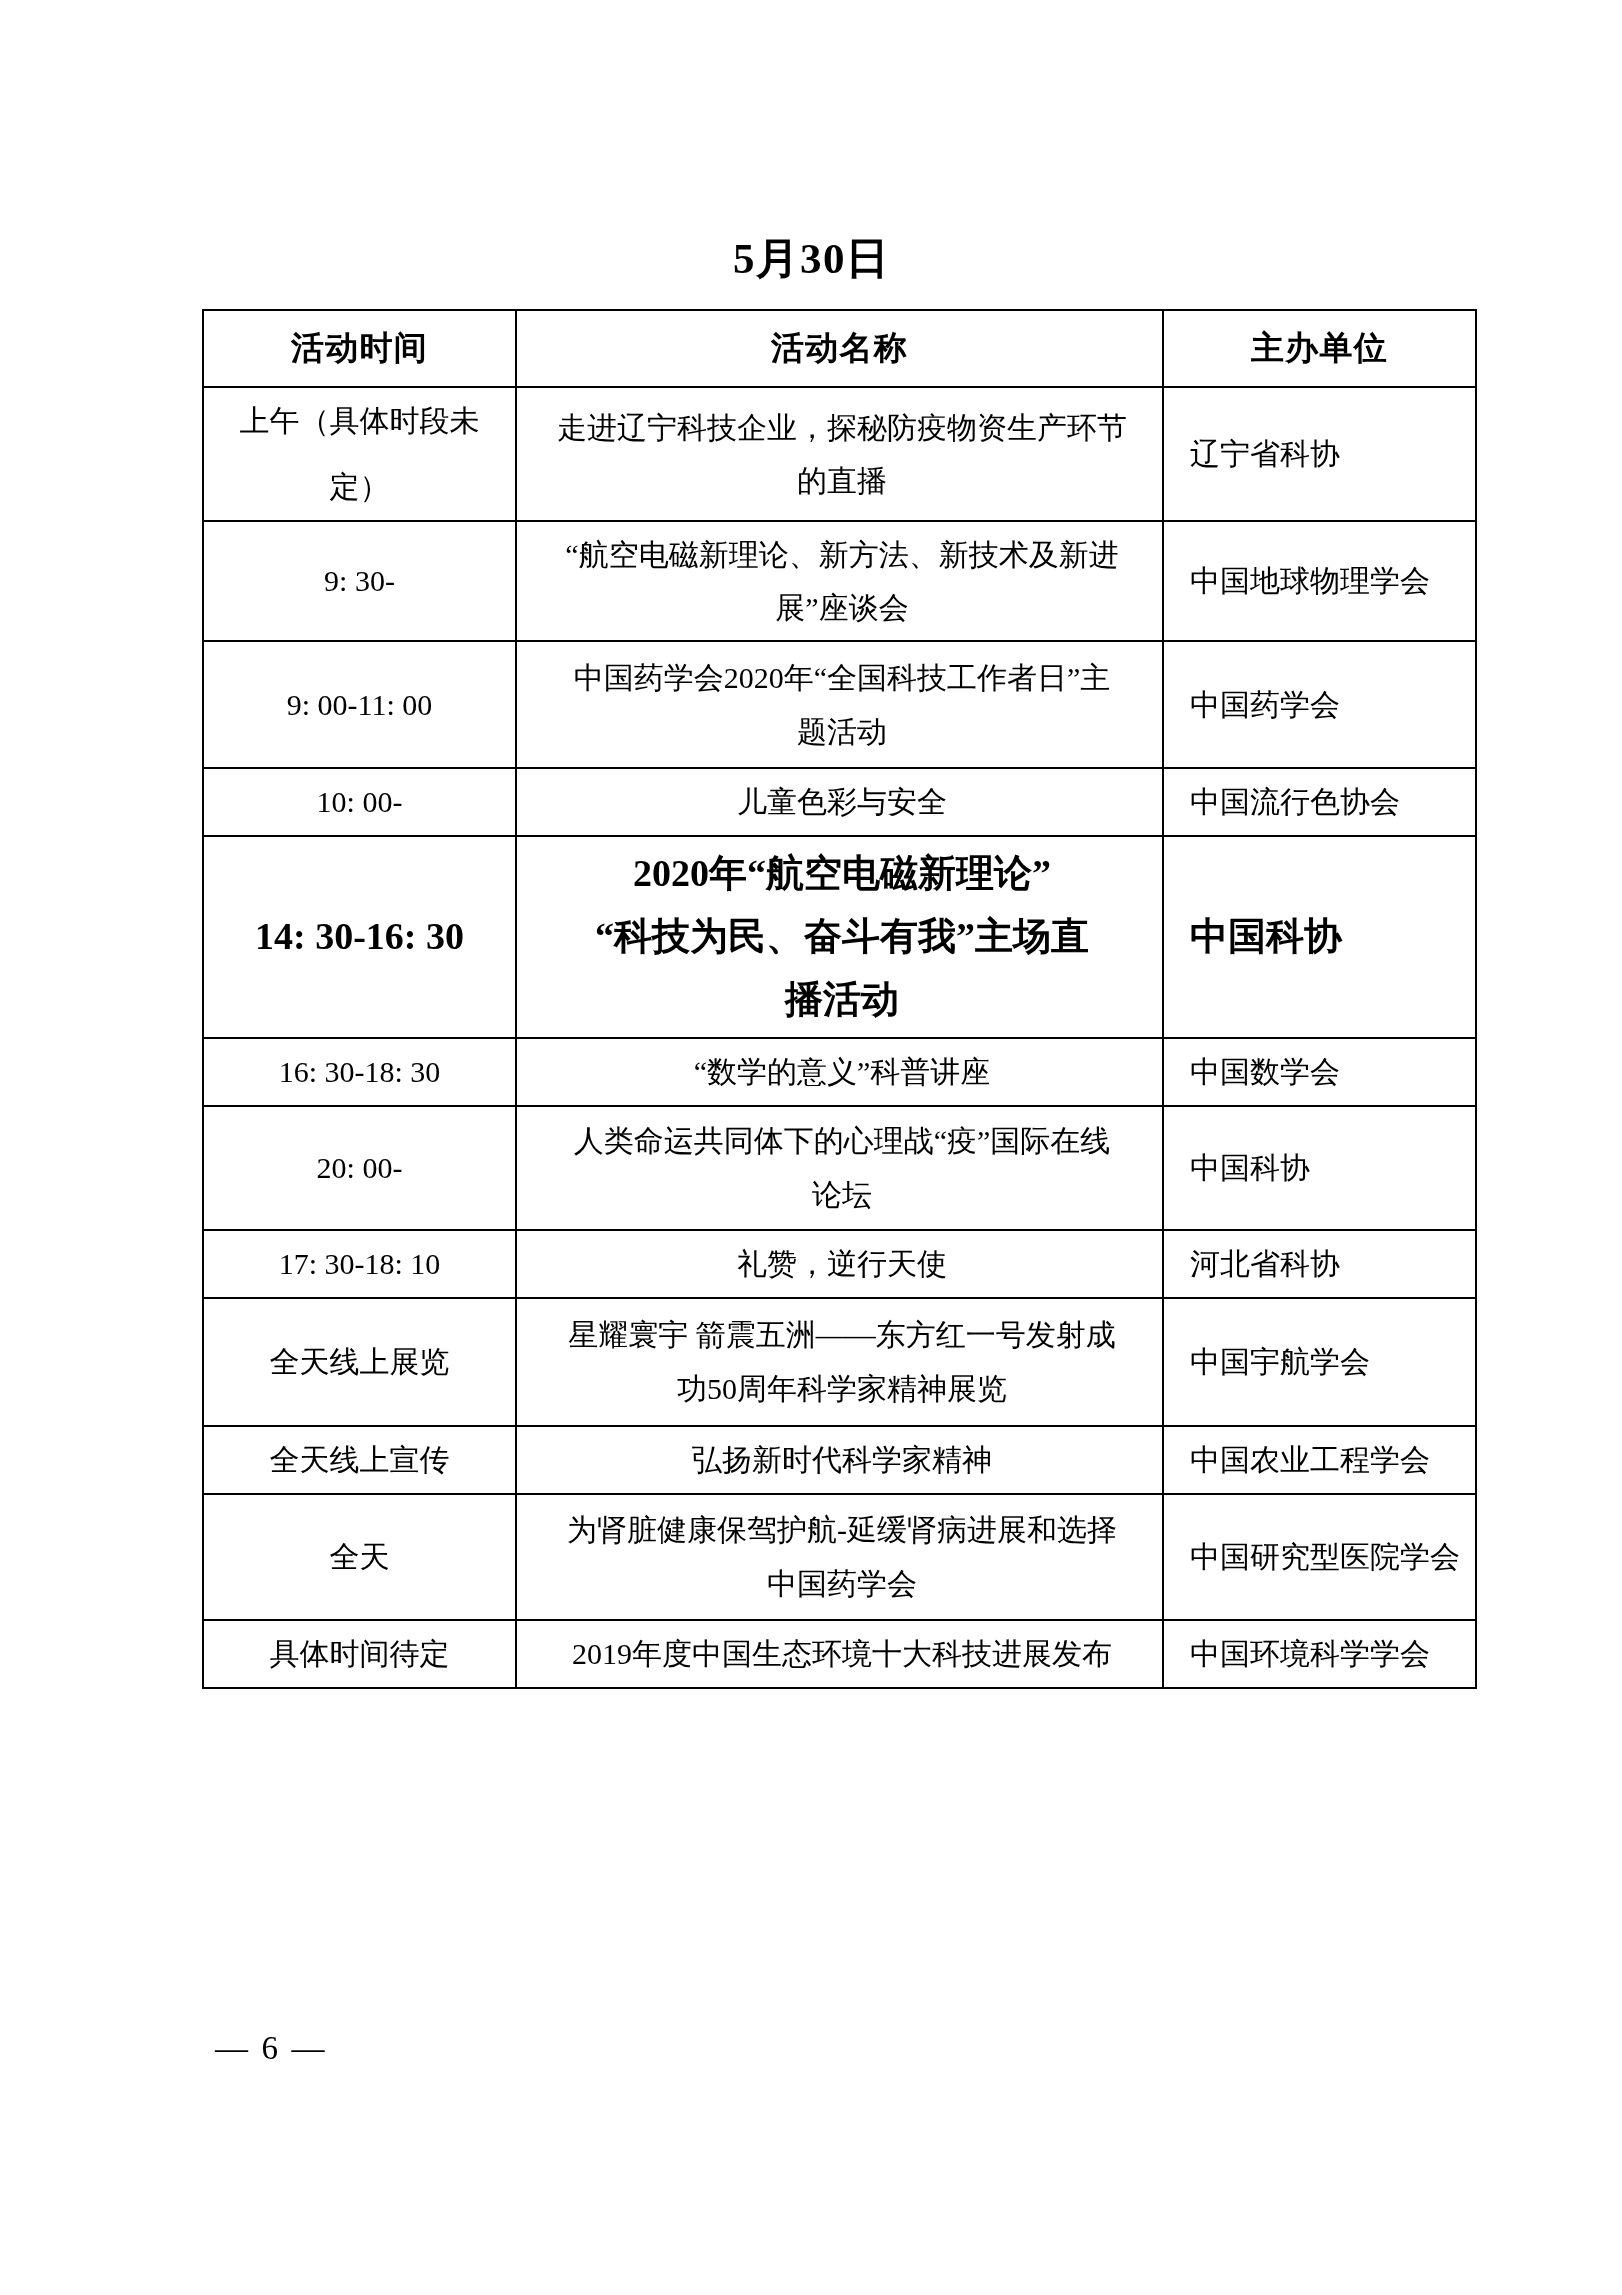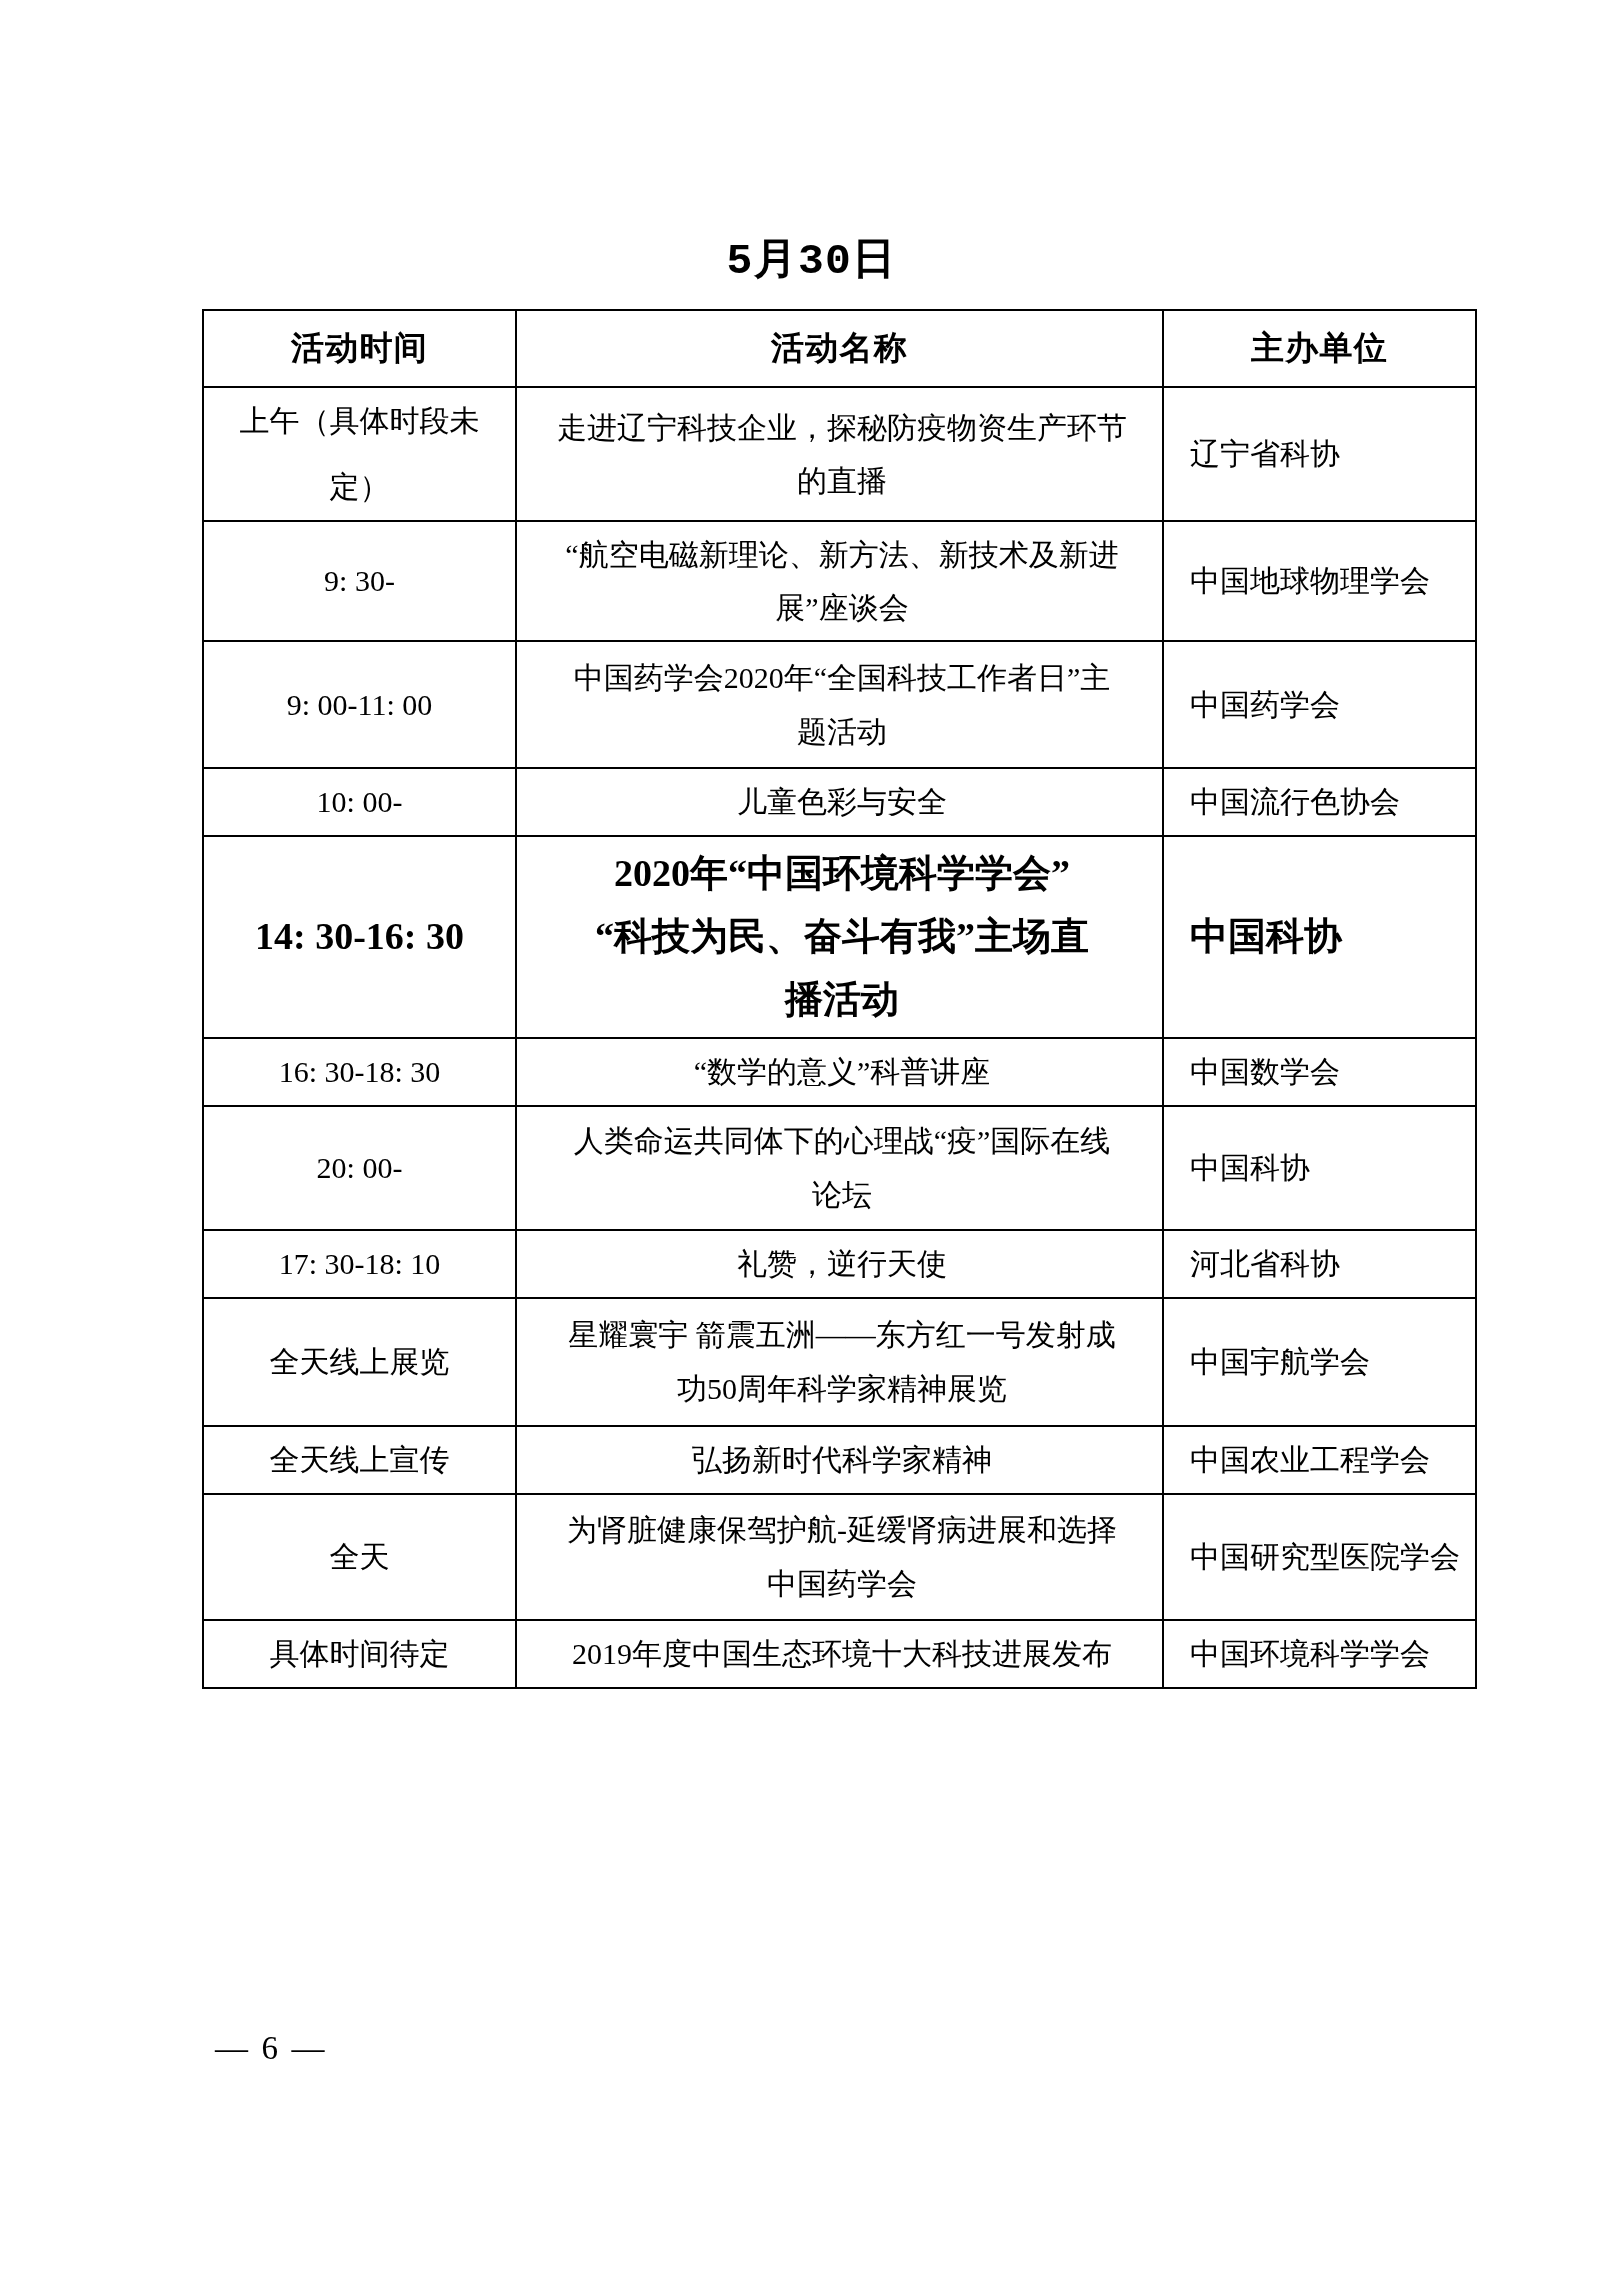--- a/index.html
+++ b/index.html
@@ -13,21 +13,21 @@
     height: 2295px;
     font-family: "Liberation Serif", serif;
     color: #000000;
   }
   .doc-title {
     position: absolute;
     top: 230px;
     left: 0;
     width: 100%;
     text-align: center;
-    font-family: Liberation Mono, monospace;
+    font-family: Liberation Serif, serif;
     font-weight: bold;
     font-size: 43px;
     letter-spacing: 1.3px;
     color: #000;
   }
   table.schedule-table {
     position: absolute;
     left: 202px;
     top: 309px;
     width: 1273px;
@@ -125,21 +125,21 @@
 题活动</td>
     <td class="col-org">中国药学会</td>
   </tr>
   <tr style="height:64px">
     <td class="col-time">10: 00-</td>
     <td class="col-name">儿童色彩与安全</td>
     <td class="col-org">中国流行色协会</td>
   </tr>
   <tr class="bold-row" style="height:192px">
     <td class="col-time">14: 30-16: 30</td>
-    <td class="col-name">2020年“中国环境科学学会”
+    <td class="col-name">2020年“航空电磁新理论”
 “科技为民、奋斗有我”主场直
 播活动</td>
     <td class="col-org">中国科协</td>
   </tr>
   <tr style="height:62px">
     <td class="col-time">16: 30-18: 30</td>
     <td class="col-name">“数学的意义”科普讲座</td>
     <td class="col-org">中国数学会</td>
   </tr>
   <tr style="height:124px">

